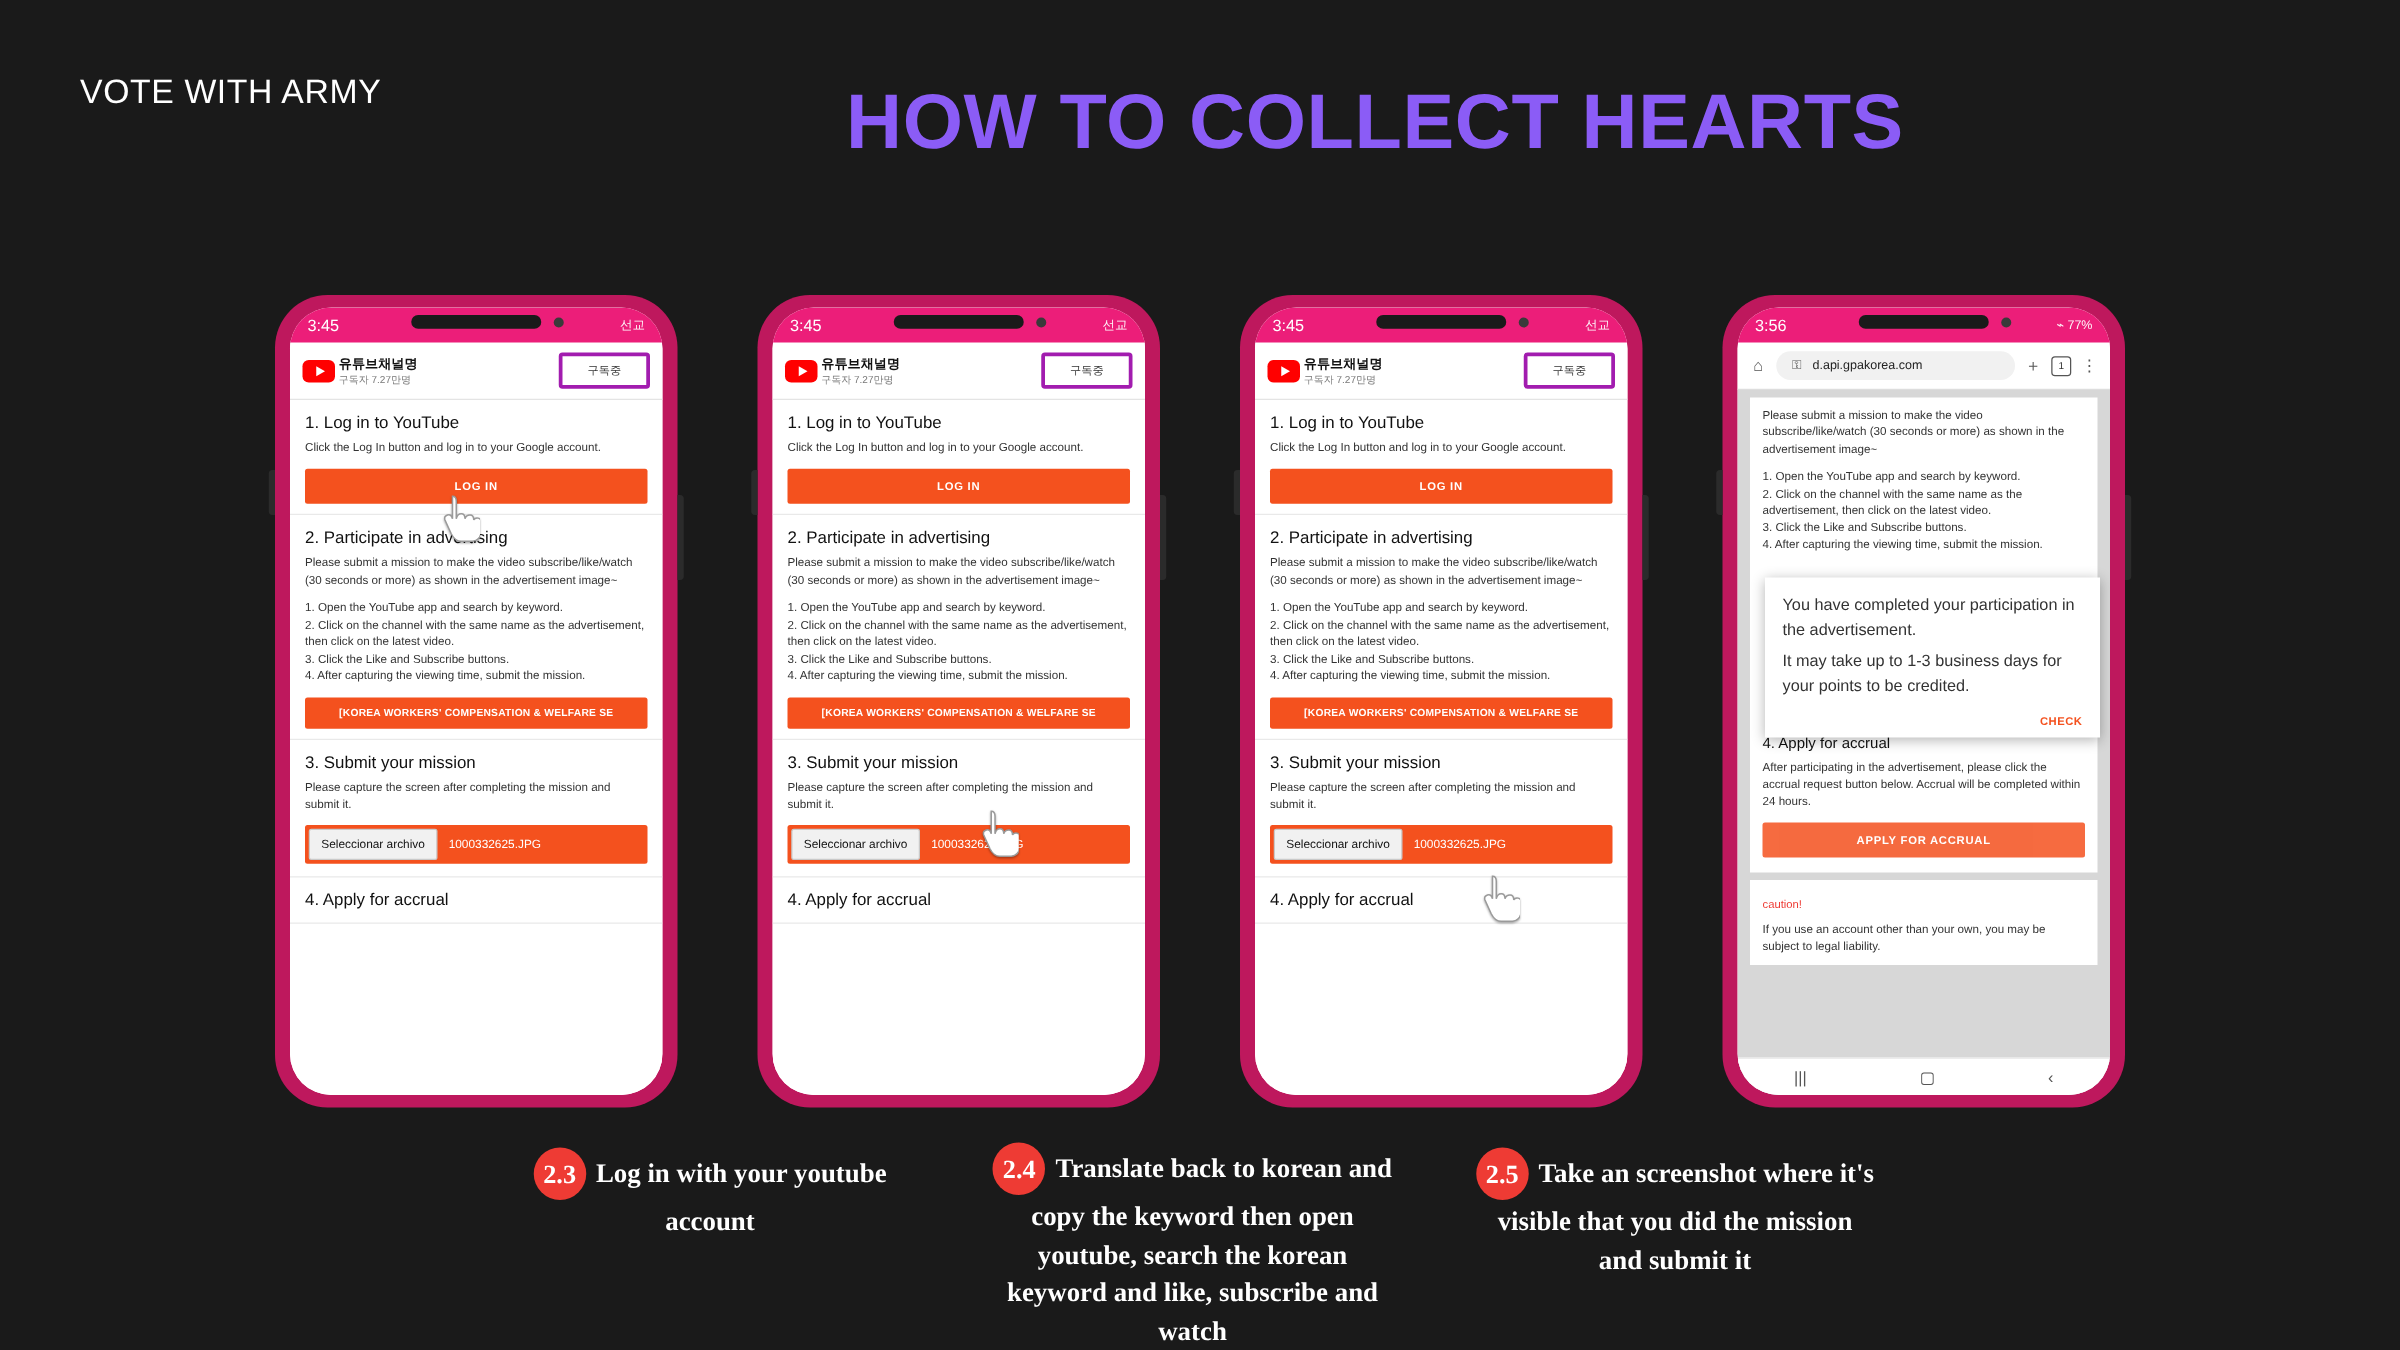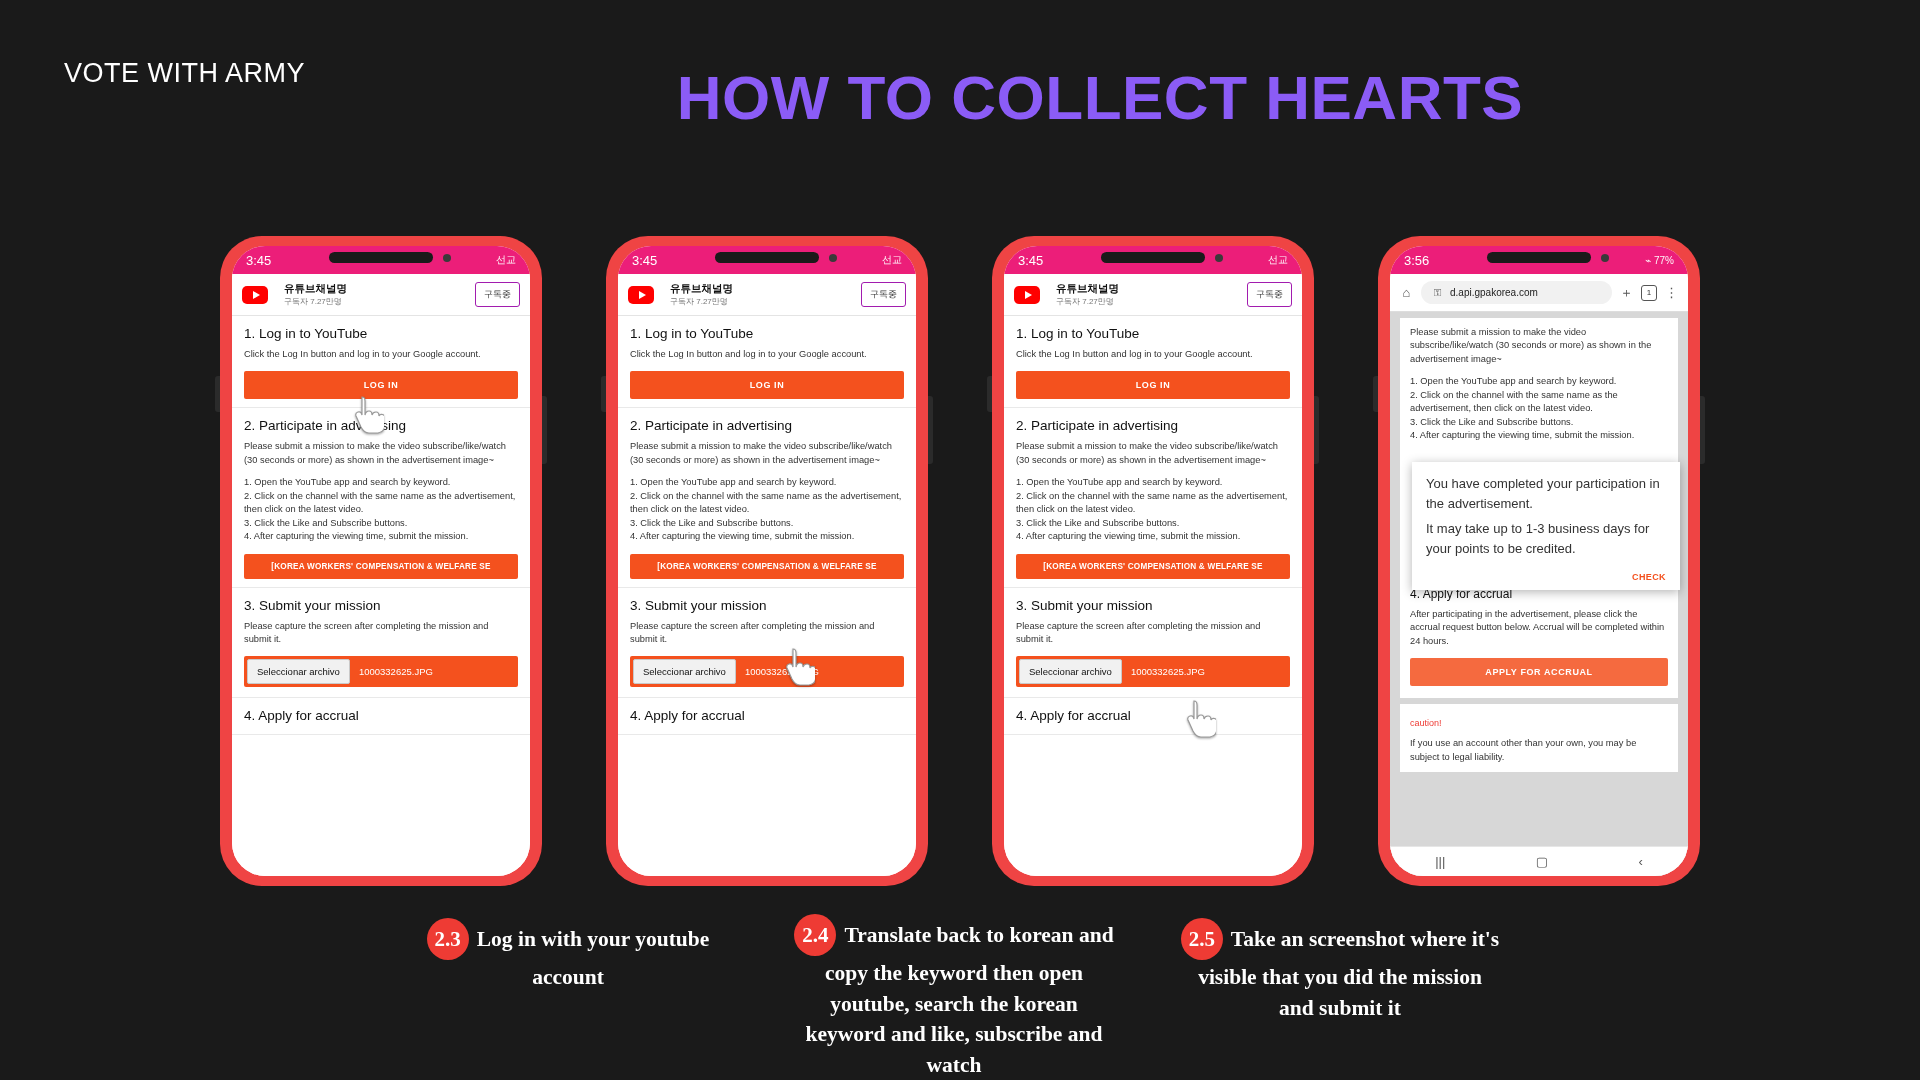--- a/index.html
+++ b/index.html
@@ -27,21 +27,21 @@
   .phones {
     position: absolute; top: 236px; left: 0; width: 1920px;
     display: flex; justify-content: center; gap: 56px;
   }
 
   .phone-col { width: 330px; display: flex; flex-direction: column; align-items: center; }
 
   .phone {
     position: relative;
     width: 322px; height: 650px;
-    background: #ef4444;
+    background: #be185d;
     border-radius: 42px;
     padding: 10px 12px;
     box-shadow: 0 0 0 0 #000;
   }
   .phone::before {
     
     content: ""; position: absolute; left: -5px; top: 140px;
     width: 5px; height: 36px; background: #2b2b2b; border-radius: 3px 0 0 3px;
   }
   .phone::after {
@@ -65,39 +65,39 @@
     width: 104px; height: 11px; background: #1a1a1a; border-radius: 7px;
   }
   .notch-dot {
     position: absolute; left: 50%; margin-left: 62px; top: 8px;
     width: 8px; height: 8px; border-radius: 50%; background: #3a3a3a;
   }
   .status-right { font-size: 10px; color: #fff; opacity: .95; }
 
   
   .ytbar {
-    display: flex; align-items: center; gap: 16px;
+    display: flex; align-items: center; gap: 3px;
     padding: 8px 10px; border-bottom: 1px solid #e4e4e4;
     background: #fff;
   }
   .yt-icon {
     width: 26px; height: 18px; background: #ff0000; border-radius: 5px;
     display: flex; align-items: center; justify-content: center; flex: 0 0 auto;
   }
   .yt-icon span {
     width: 0; height: 0; border-left: 7px solid #fff;
     border-top: 4px solid transparent; border-bottom: 4px solid transparent;
     margin-left: 2px;
   }
   .yt-meta { flex: 1; min-width: 0; }
   .yt-name { font-size: 10.5px; color: #111; font-weight: 700; white-space: nowrap; overflow: hidden; }
   .yt-subs { font-size: 8px; color: #777; white-space: nowrap; }
   .yt-sub-btn {
-    border: 1px solid #a21caf; color: #333; font-size: 9px;
-    padding: 5px 8px; border-radius: 3px; background: #fff; white-space: nowrap;
+    border: 3px solid #a21caf; color: #333; font-size: 9px;
+    padding: 5px 20px; border-radius: 3px; background: #fff; white-space: nowrap;
   }
 
   .content { padding: 0 0 0 0; background: #fff; height: calc(100% - 28px); overflow: hidden; }
   .sec { padding: 10px 12px 4px 12px; border-bottom: 1px solid #e9e9e9; }
   .sec-title { font-size: 13.5px; color: #111; margin-bottom: 7px; font-weight: 400; }
   .sec-p { font-size: 9.3px; line-height: 1.45; color: #333; }
   .sec-p.gap { margin-top: 9px; }
   .btn-orange {
     display: block; width: 100%; margin: 10px 0 4px 0;
     background: #f4511e; color: #fff; border: none;

